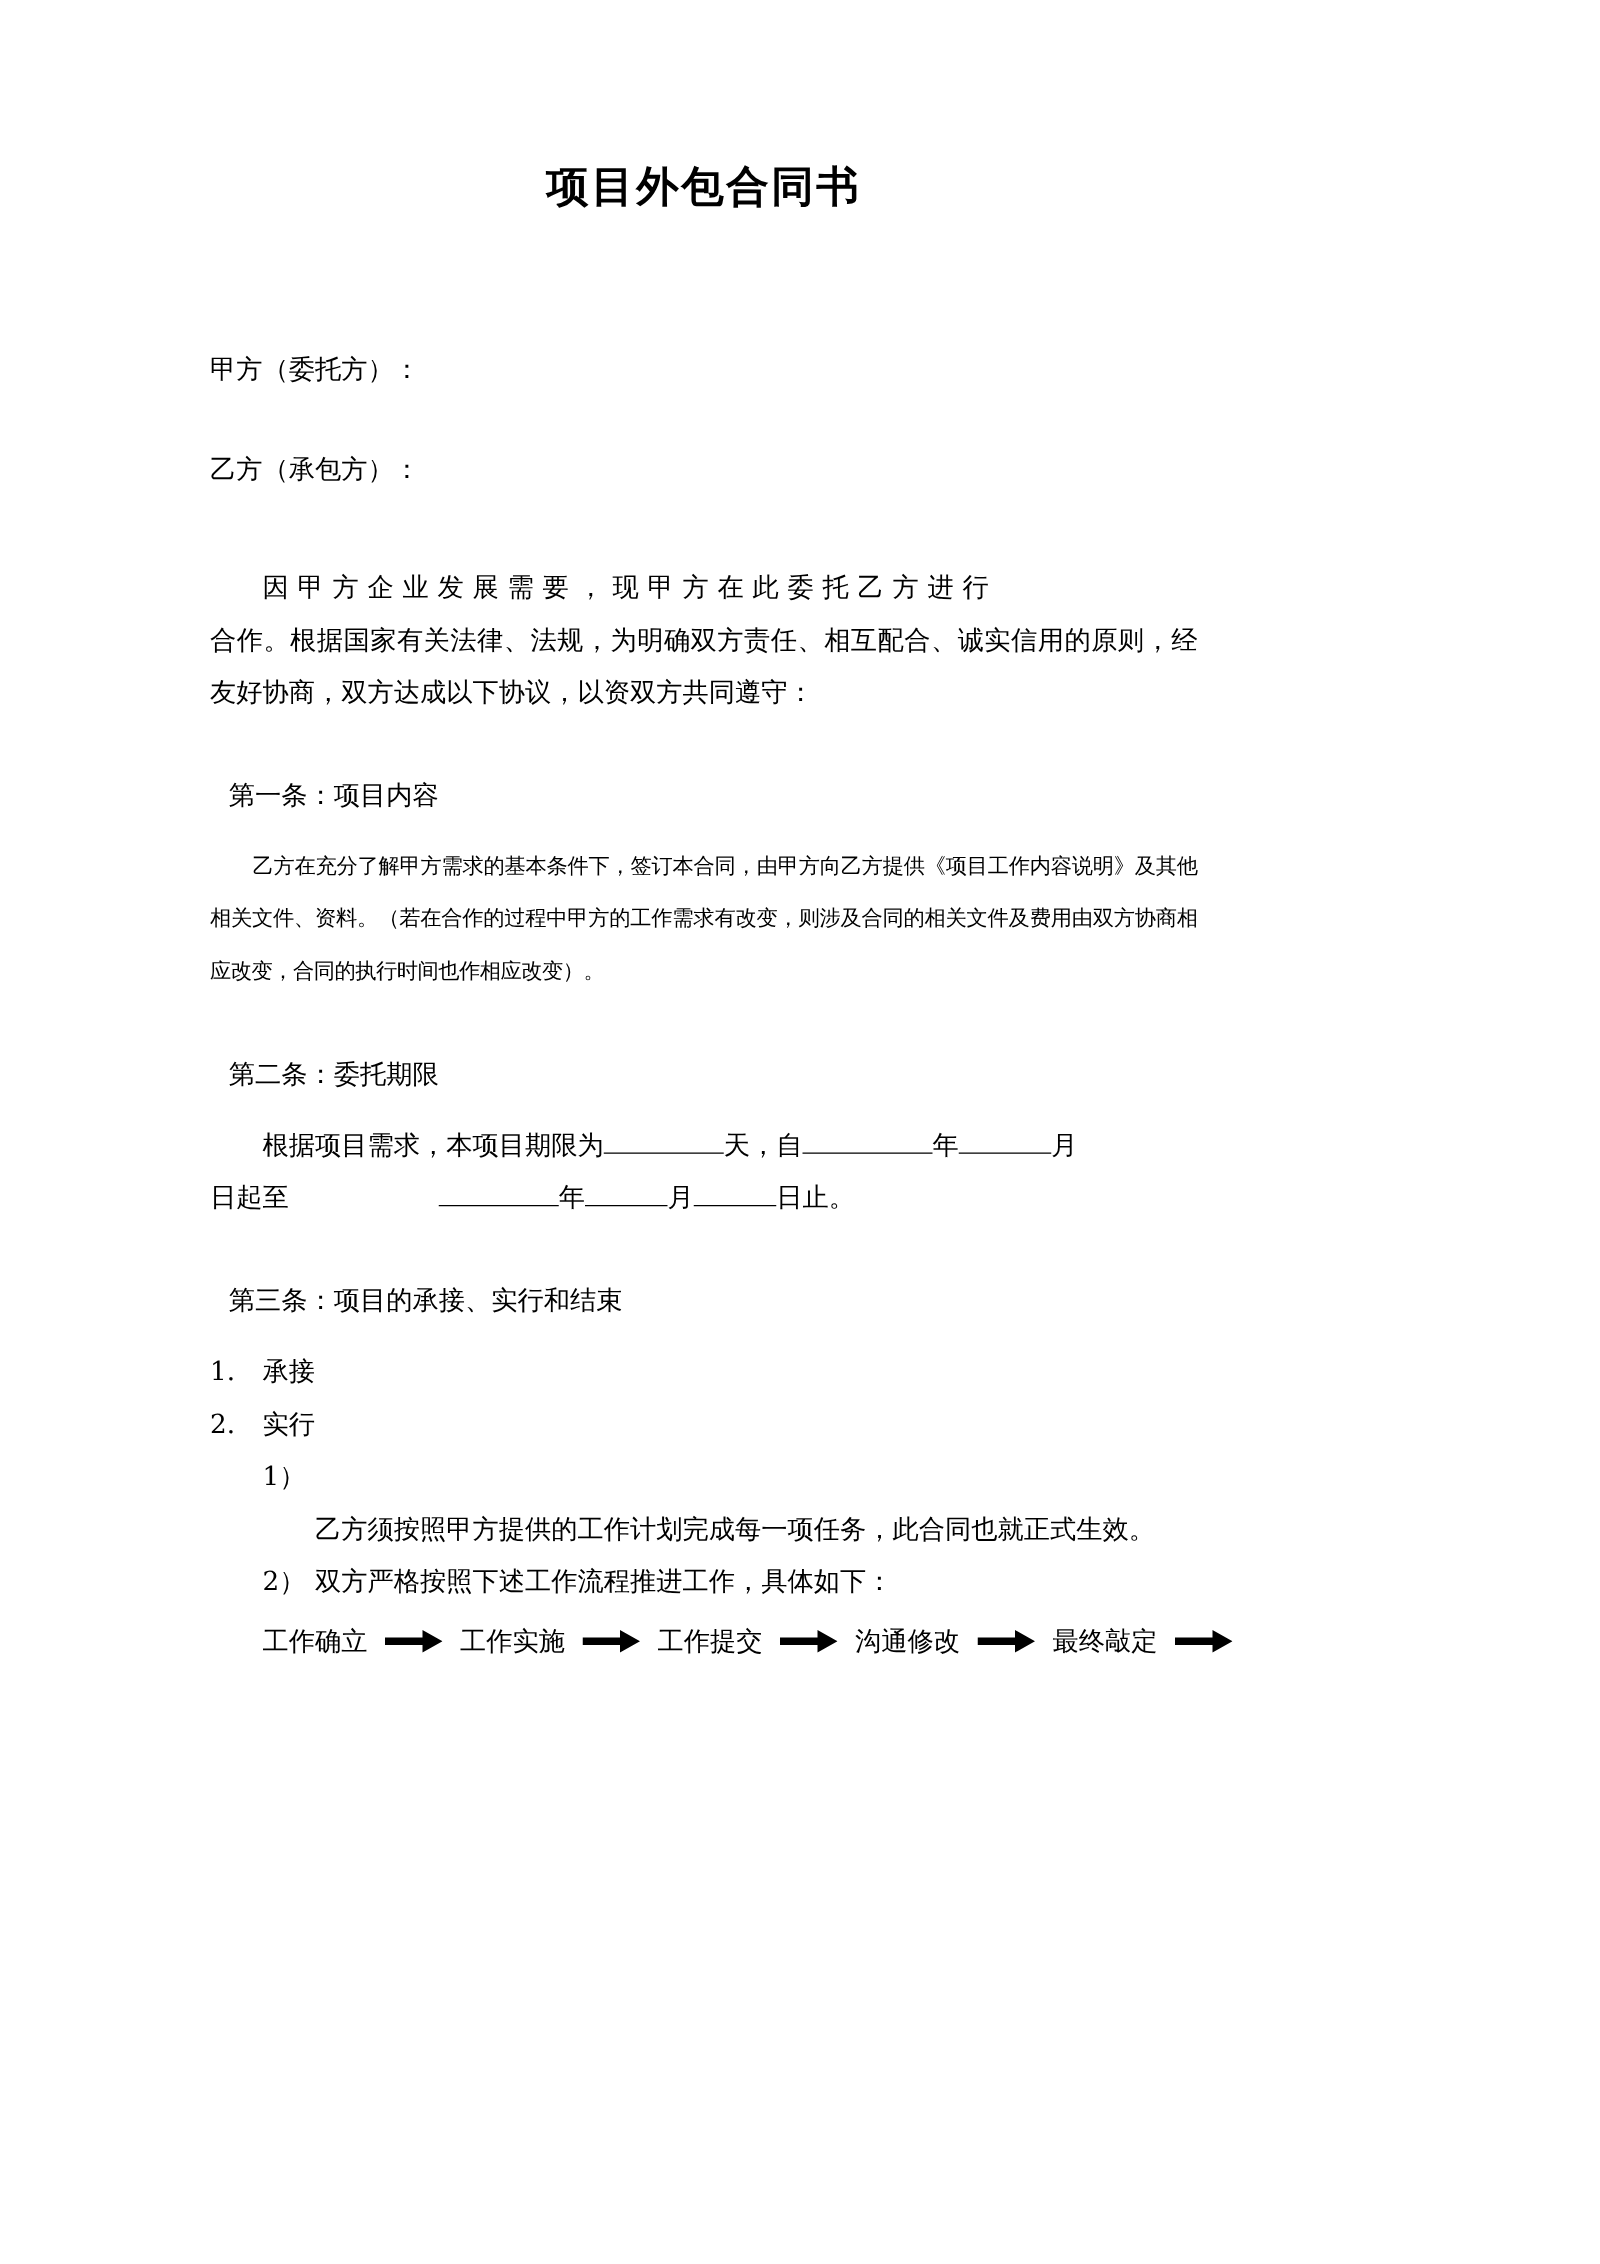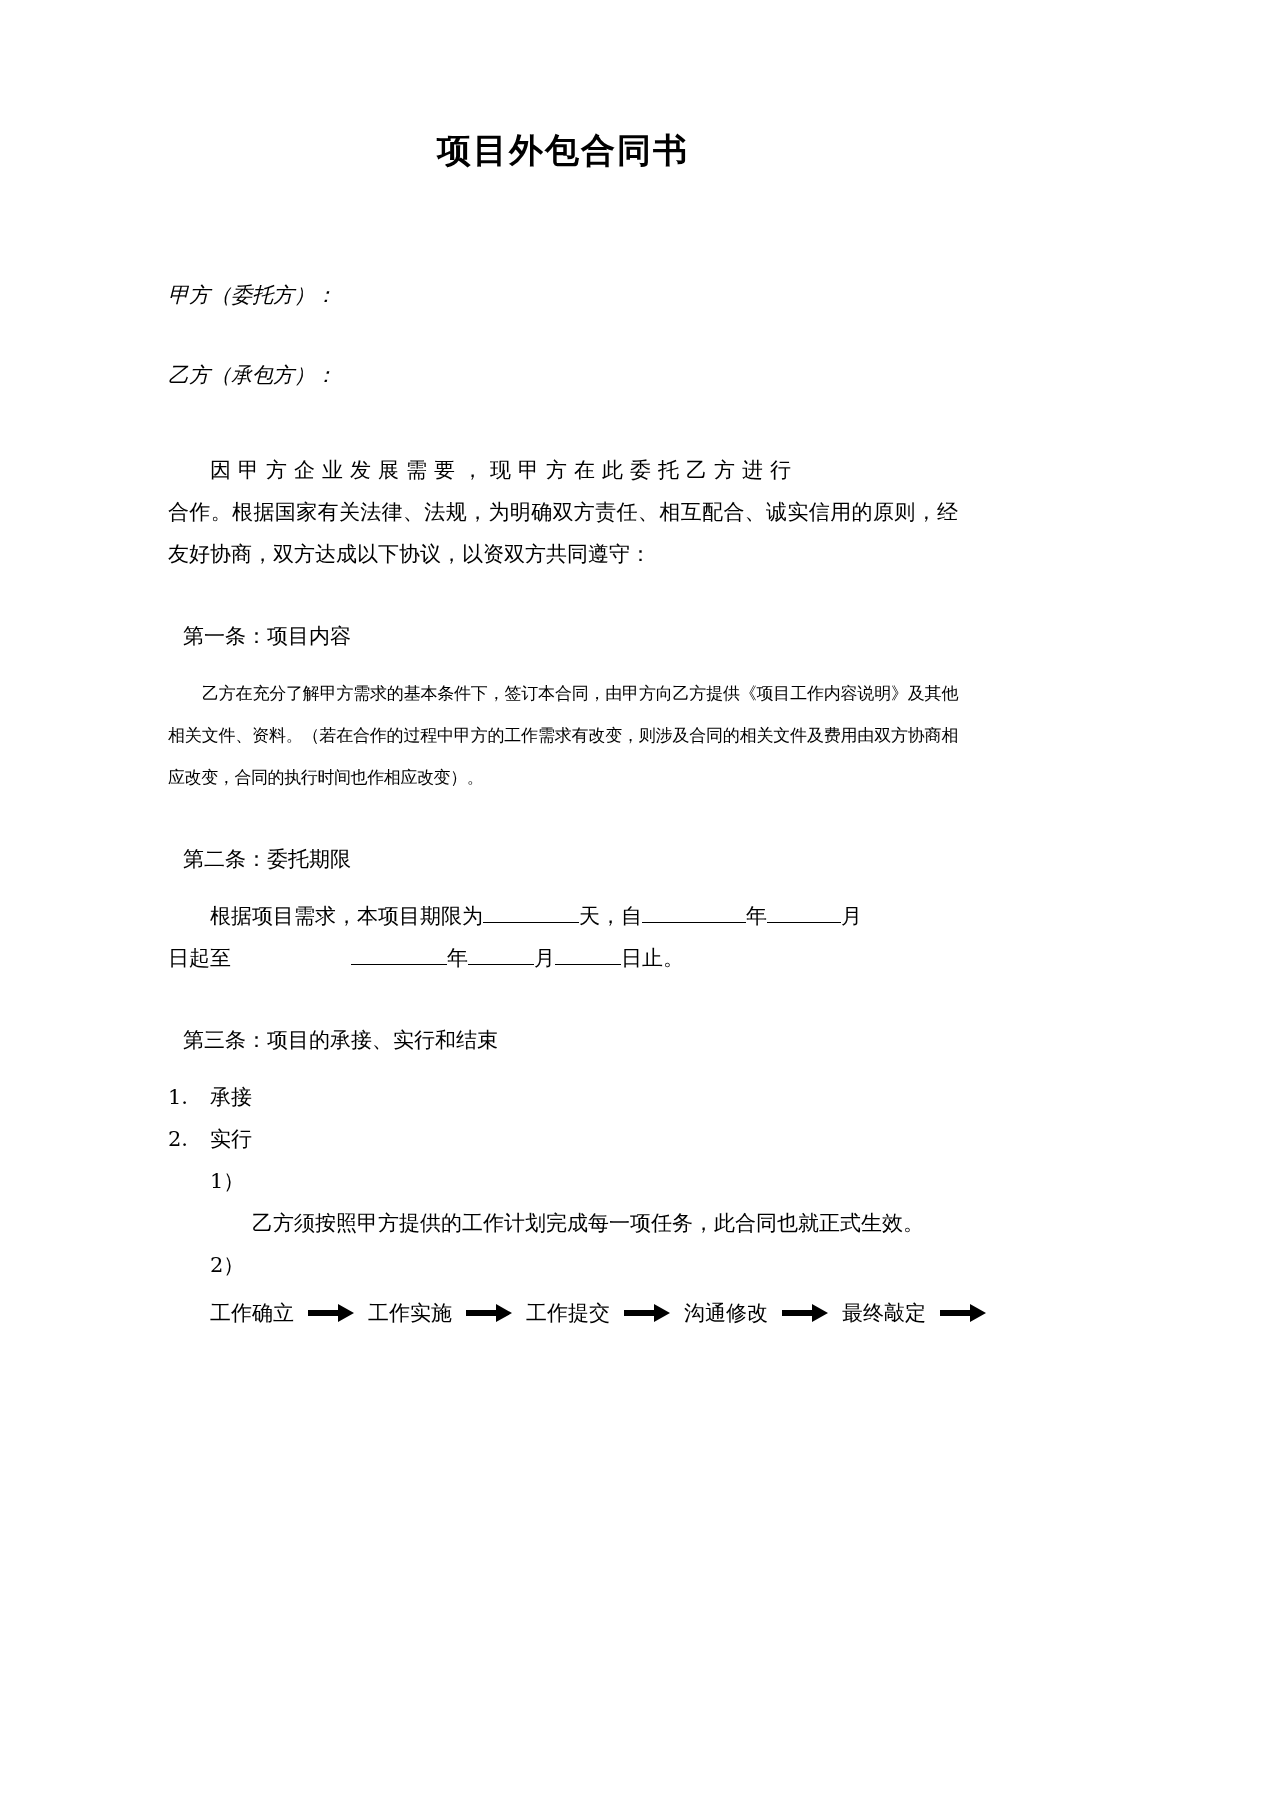--- a/index.html
+++ b/index.html
@@ -34,21 +34,20 @@
     letter-spacing: 2px;
     margin-top: 128px;
     margin-bottom: 0;
     line-height: 1.3;
     font-family: "DejaVu Serif", "Liberation Serif", serif;
   }
   .party-line {
     font-size: 21px;
     line-height: 1.5;
     margin-top: 0;
-    font-style: italic;
   }
   .party-a { margin-top: 108px; }
   .party-b { margin-top: 48px; }
 
   .para {
     font-size: 21px;
     line-height: 42px;
     margin: 0;
     text-align: justify;
     text-justify: inter-ideograph;
@@ -185,20 +184,21 @@
       <span class="num-text">实行</span>
     </div>
 
     <div class="num-item">
       <span class="num-marker indent2">1）</span>
     </div>
     <p class="sub-body2">乙方须按照甲方提供的工作计划完成每一项任务，此合同也就正式生效。</p>
 
     <div class="num-item">
       <span class="num-marker indent2">2）</span>
+      <span class="num-text">双方严格按照下述工作流程推进工作，具体如下：</span>
     </div>
 
     <div class="flow">
       <span class="flow-node">工作确立</span>
       <span class="flow-arrow">
         <svg width="46" height="20" viewBox="0 0 46 20">
             <path d="M0 7 L30 7 L30 1 L46 10 L30 19 L30 13 L0 13 Z" fill="#000"></path>
           </svg>
       </span>
       <span class="flow-node">工作实施</span>

